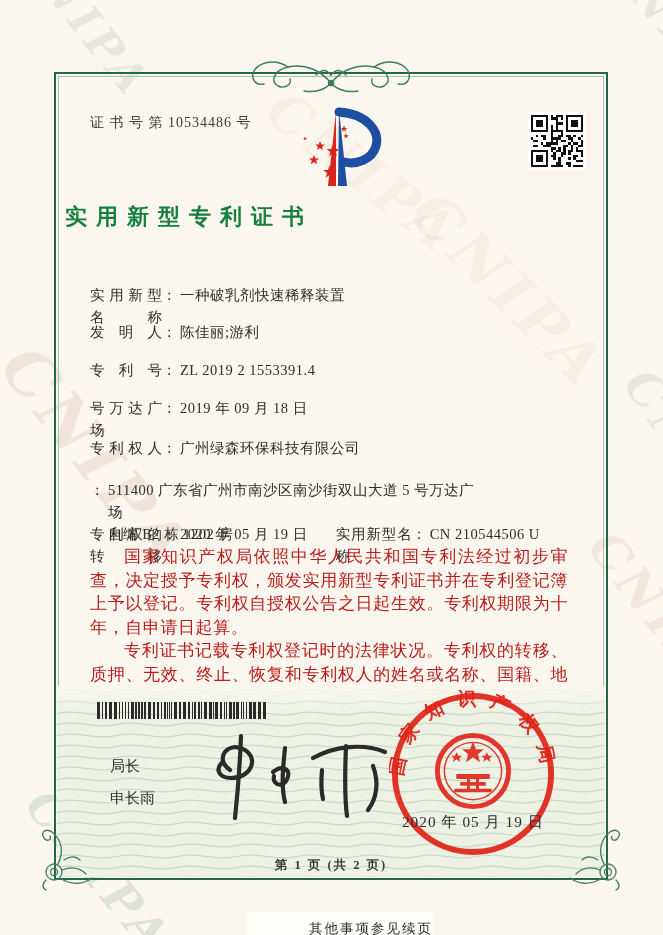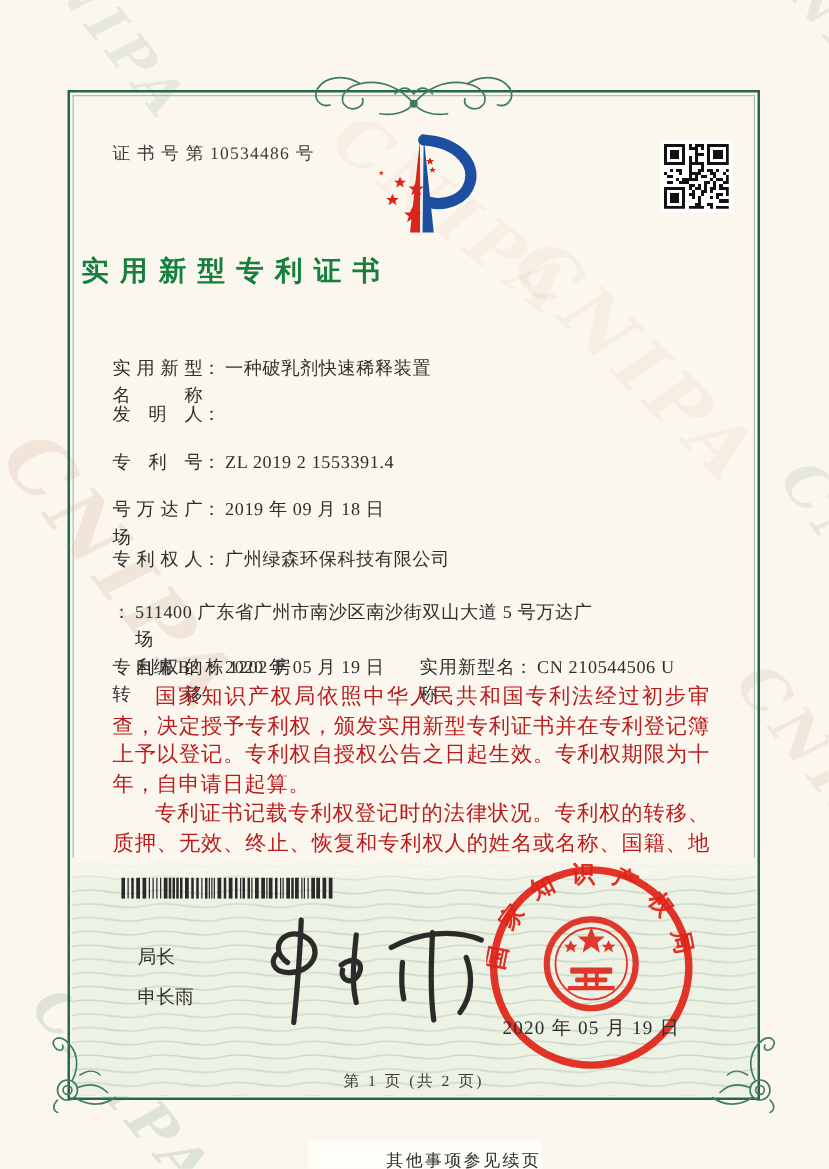--- a/index.html
+++ b/index.html
@@ -64,21 +64,21 @@
   .band { position:absolute; left:1px; right:1px; top:612px; bottom:1px; overflow:hidden; }
   .band svg.waves { position:absolute; inset:0; width:100%; height:100%; }
   .band-fade { position:absolute; left:0; right:0; top:0; height:26px;
     background:linear-gradient(#fcf7ee, rgba(252,247,238,0)); }
   .barcode { position:absolute; left:40px; top:16px; width:172px; height:17px; }
   .signer { position:absolute; left:53px; top:64px; font-family:Liberation Serif, serif;
     font-size:15px; color:#30302e; line-height:32px; }
   .signature { position:absolute; left:128px; top:42px; }
   .seal { position:absolute; left:332px; top:4px; width:168px; height:168px; }
   .page-ind { position:absolute; left:0; width:100%; top:171px; text-align:center;
-    font-size:12.5px; color:#3a3a3a; letter-spacing:2px; }
+    font-size:12.5px; color:#3a3a3a; letter-spacing:2px;font-weight:bold; }
   
   .note-wrap { position:absolute; left:247px; top:912px; width:186px; height:34px;
     background:#fffdf8; z-index:3; display:flex; align-items:center; justify-content:flex-end; }
   .note { font-size:13.5px; letter-spacing:2px; color:#2c2c2c; }
 </style>
 </head>
 <body>
 
 <div class="wm wm-green wm1">CNIPA</div>
 <div class="wm wm-green wm2">CNIPA</div>
@@ -292,20 +292,21 @@
   <div class="doc-title">实用新型专利证书</div>
 
   <div class="frow" style="top:210px">
     <span class="flabel">实用新型名称</span>
       <span class="fcolon">：</span>
     <span class="fvalue">一种破乳剂快速稀释装置</span>
   </div>
   <div class="frow" style="top:247px">
     <span class="flabel">发明人</span>
       <span class="fcolon">：</span>
+    <span class="fvalue">陈佳丽;游利</span>
   </div>
   <div class="frow" style="top:285px">
     <span class="flabel">专利号</span>
       <span class="fcolon">：</span>
     <span class="fvalue">ZL 2019 2 1553391.4</span>
   </div>
   <div class="frow" style="top:323px">
     <span class="flabel">号万达广场</span>
       <span class="fcolon">：</span>
     <span class="fvalue">2019 年 09 月 18 日</span>

